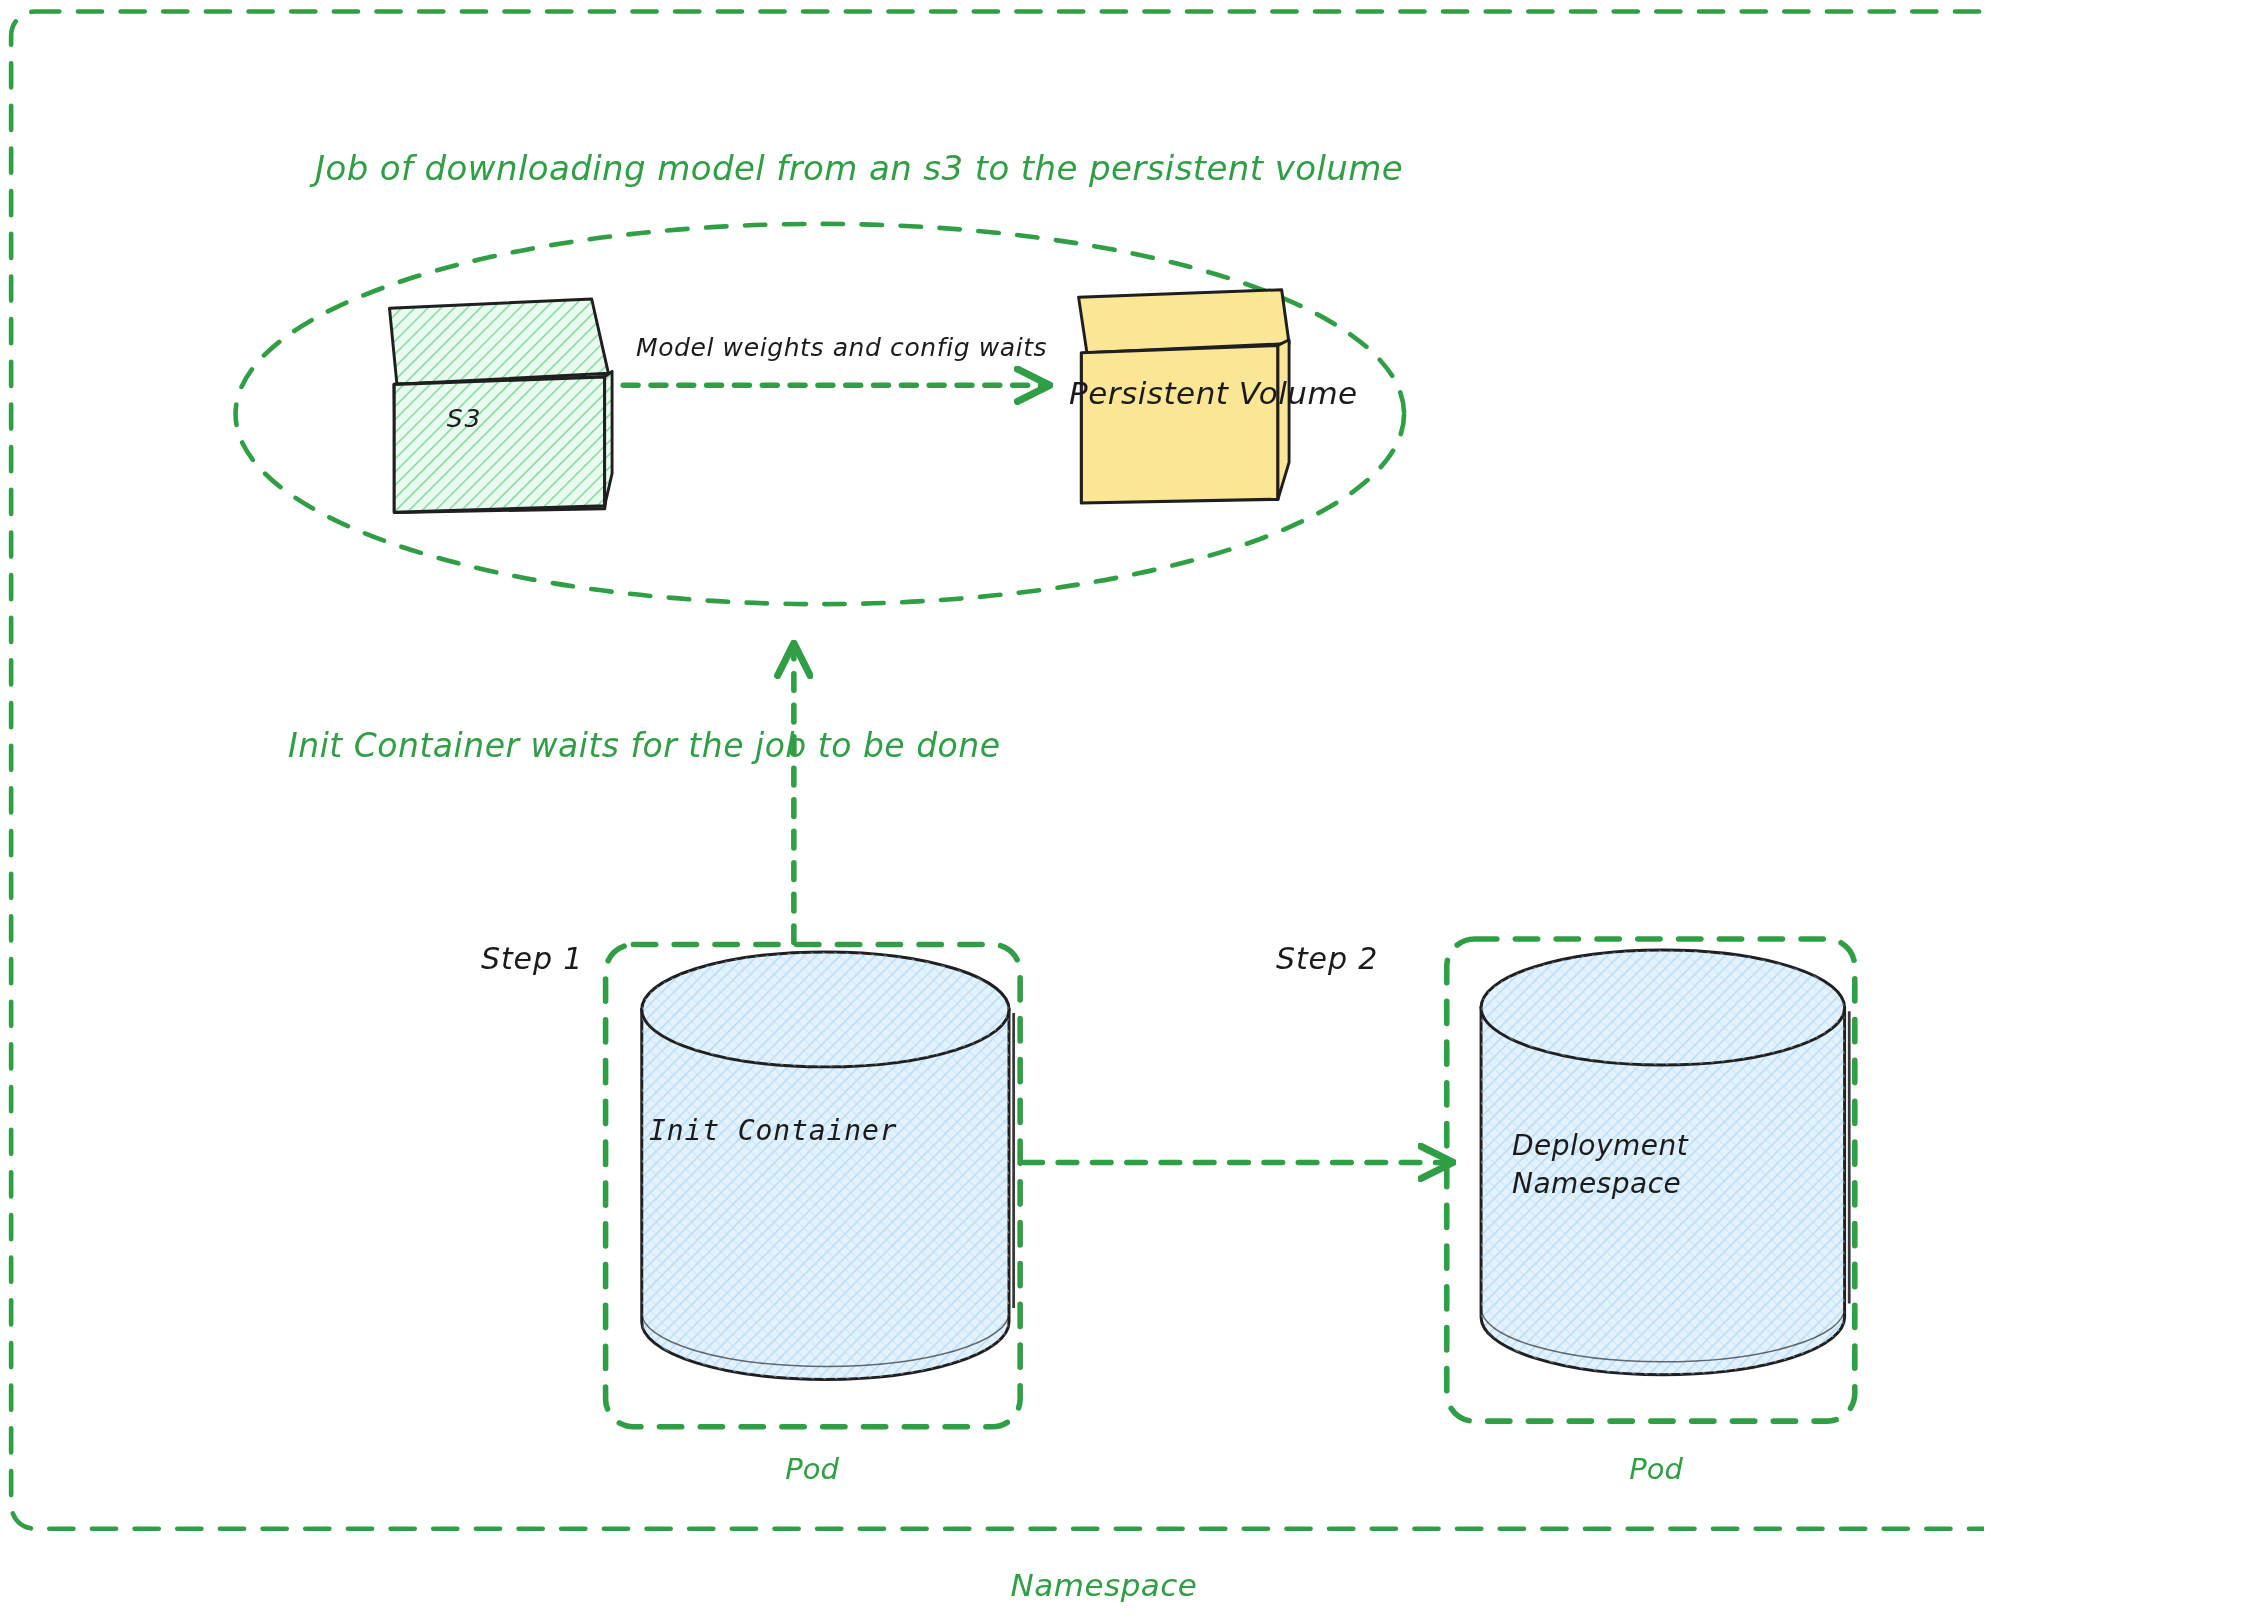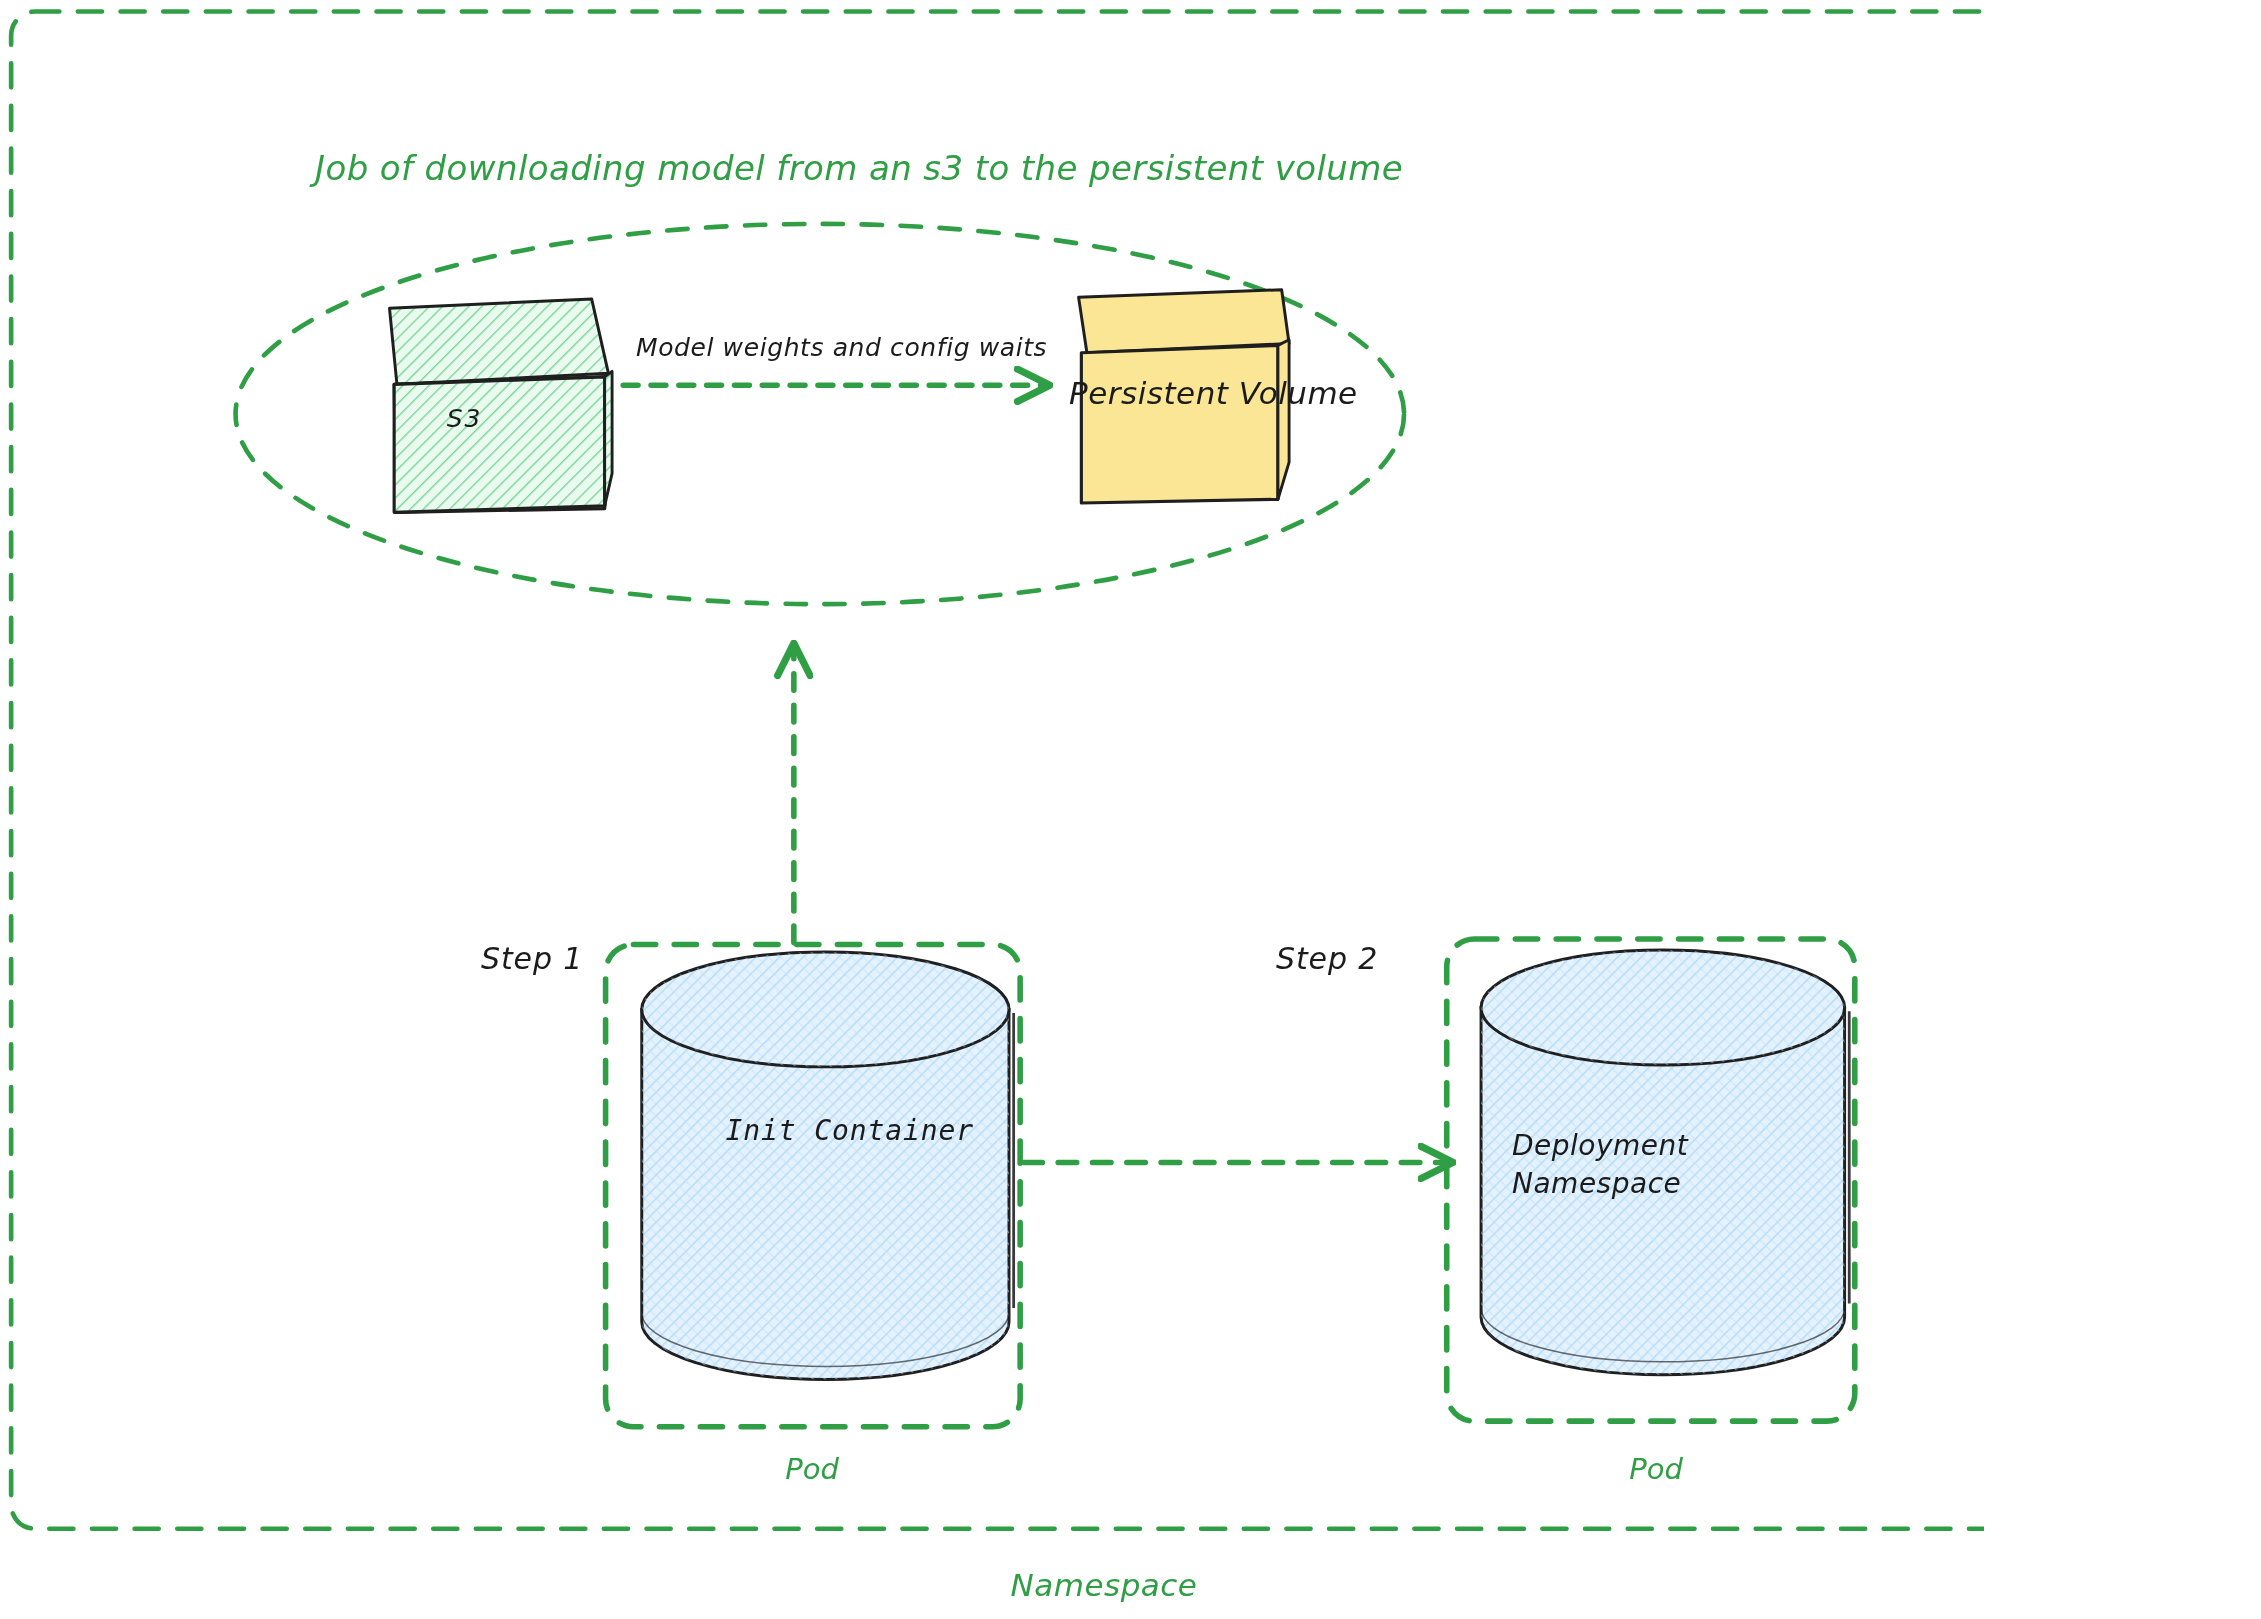--- a/index.html
+++ b/index.html
@@ -93,21 +93,21 @@
     left: 1276px;
     top: 940px;
     font-size: 30px;
     letter-spacing: 0.9px;
   }
   #label-init-container {
     left: 649px;
     top: 1113px;
     font-size: 28px;
     width: 325px;
-    text-align: right;
+    text-align: left;
     letter-spacing: 0.9px;
   }
   #label-deploy-container {
     left: 1512px;
     top: 1127px;
     font-size: 28px;
     width: 297px;
     text-align: left;
     letter-spacing: 0.5px;
     line-height: 1.35;
@@ -231,20 +231,21 @@
   </svg>
 
   <div class="txt hand-green" id="title-job">Job of downloading model from an s3 to the persistent volume</div>
 
   <div class="txt hand-black" id="label-s3">S3</div>
 
   <div class="txt hand-black" id="label-pv">Persistent Volume</div>
 
   <div class="txt hand-black" id="label-model-weights">Model weights and config waits</div>
 
+  <div class="txt hand-green" id="label-init-wait">Init Container waits for the job to be done</div>
 
   <div class="txt hand-black" id="label-step1">Step 1</div>
 
   <div class="txt hand-black" id="label-step2">Step 2</div>
 
   <div class="txt hand-mono" id="label-init-container">Init Container</div>
 
   <div class="txt hand-black" id="label-deploy-container"><span>Deployment</span><br><span>Namespace</span></div>
 
   <div class="txt hand-green" id="label-pod-1">Pod</div>

